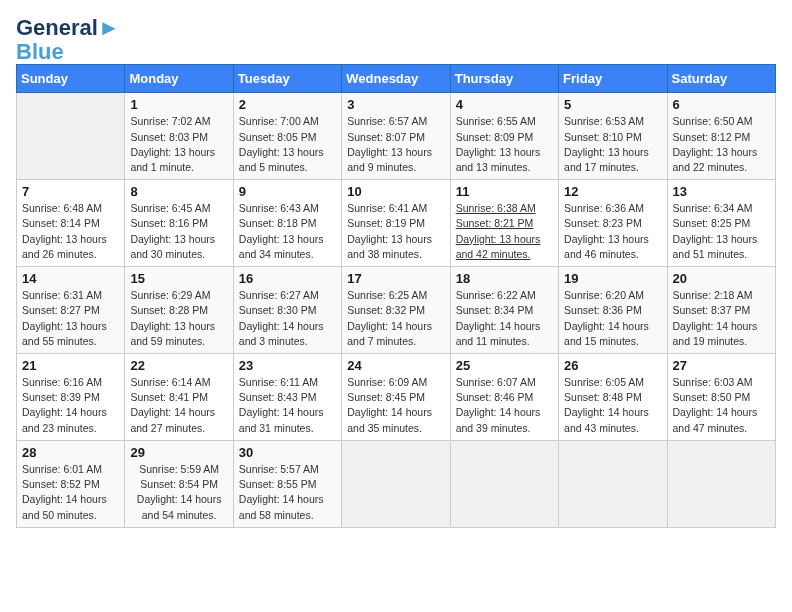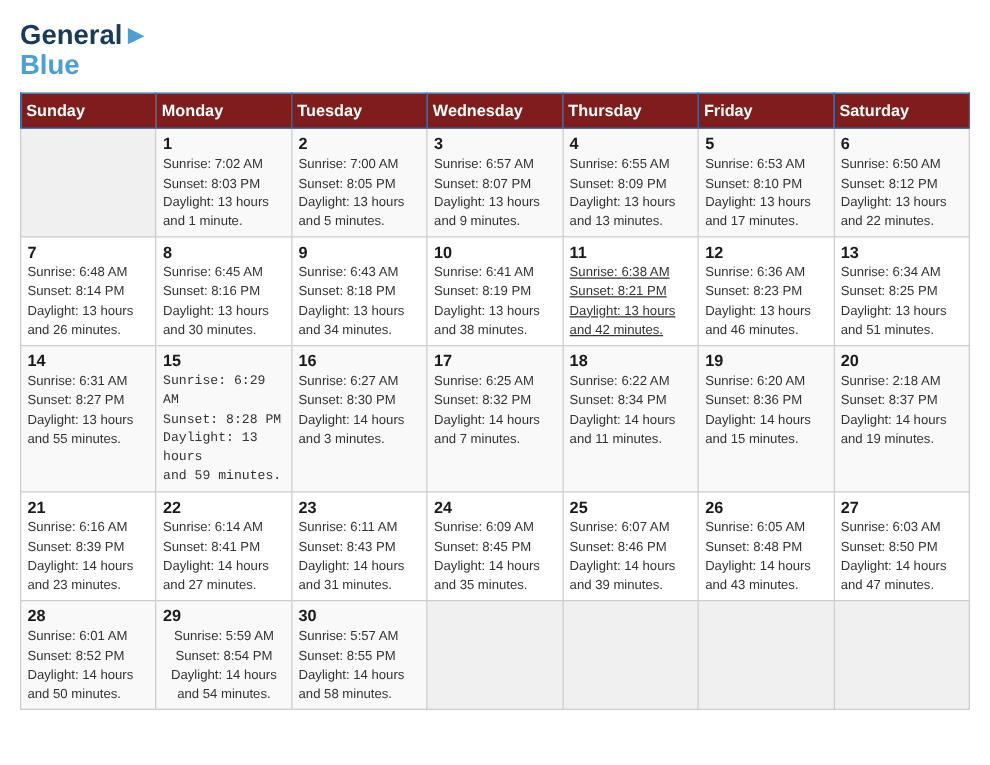--- a/index.html
+++ b/index.html
@@ -7,21 +7,21 @@
       font-family: Arial, sans-serif;
       background: #fff;
       width: 792px;
       min-height: 612px;
       padding: 16px;
     }
     .header {
       display: flex;
       justify-content: space-between;
       align-items: flex-start;
-      margin-bottom: 10px;
+      margin-bottom: 0;
     }
     .logo {
       display: flex;
       align-items: center;
     }
     .logo-text {
       font-size: 22px;
       font-weight: bold;
       color: #1a3a5c;
       line-height: 1.1;
@@ -40,21 +40,21 @@
     .title-block .location {
       font-size: 15px;
       color: #333;
     }
     table {
       width: 100%;
       border-collapse: collapse;
       font-size: 11px;
     }
     thead tr {
-      background: #7f1d1d;
+      background: #3b82f6;
       color: #fff;
     }
     thead th {
       padding: 6px 4px;
       text-align: left;
       font-size: 13px;
       font-weight: bold;
       border: 1px solid #2a6aae;
     }
     tbody tr {
@@ -217,21 +217,21 @@
       <tr>
         <td>
           <span class="day-num">14</span>
           <div class="day-info" style="white-space: pre-line;">Sunrise: 6:31 AM
 Sunset: 8:27 PM
 Daylight: 13 hours
 and 55 minutes.</div>
         </td>
         <td>
           <span class="day-num">15</span>
-          <div class="day-info" style="white-space: pre-line; font-family: Liberation Mono, monospace;">Sunrise: 6:29 AM
+          <div class="day-info" style="white-space: pre-line;">Sunrise: 6:29 AM
 Sunset: 8:28 PM
 Daylight: 13 hours
 and 59 minutes.</div>
         </td>
         <td>
           <span class="day-num">16</span>
           <div class="day-info" style="white-space: pre-line;">Sunrise: 6:27 AM
 Sunset: 8:30 PM
 Daylight: 14 hours
 and 3 minutes.</div>

